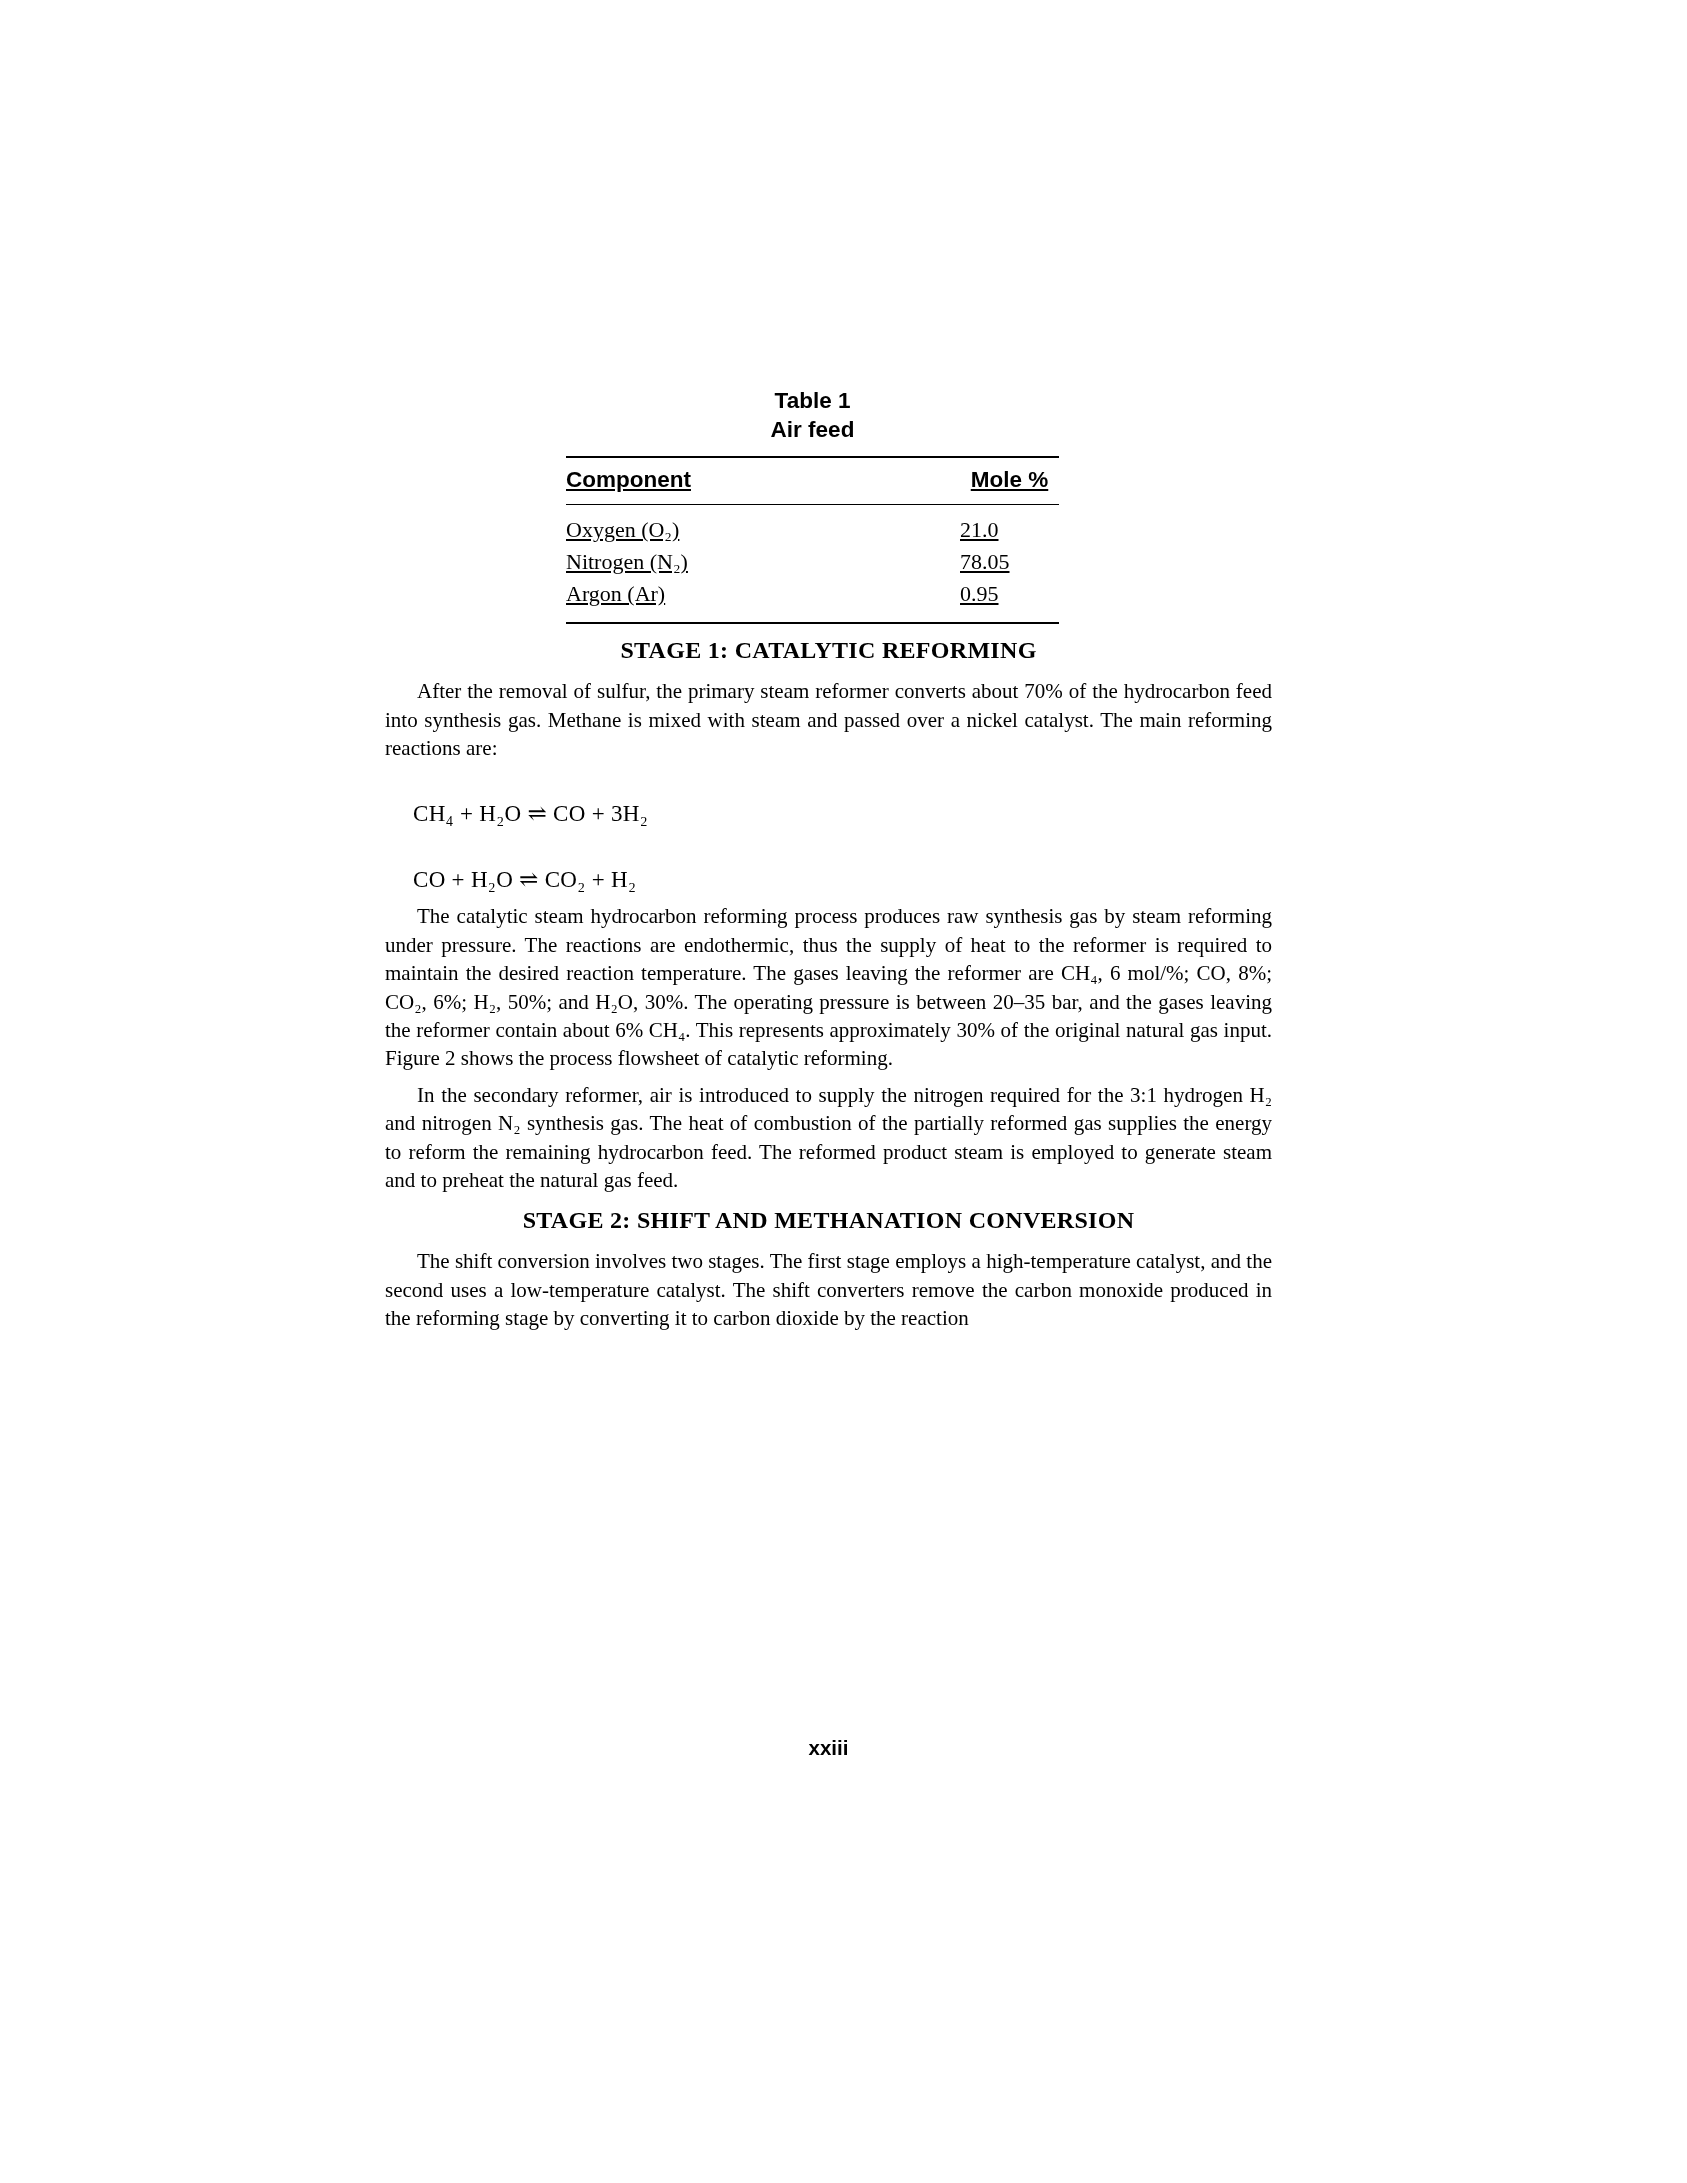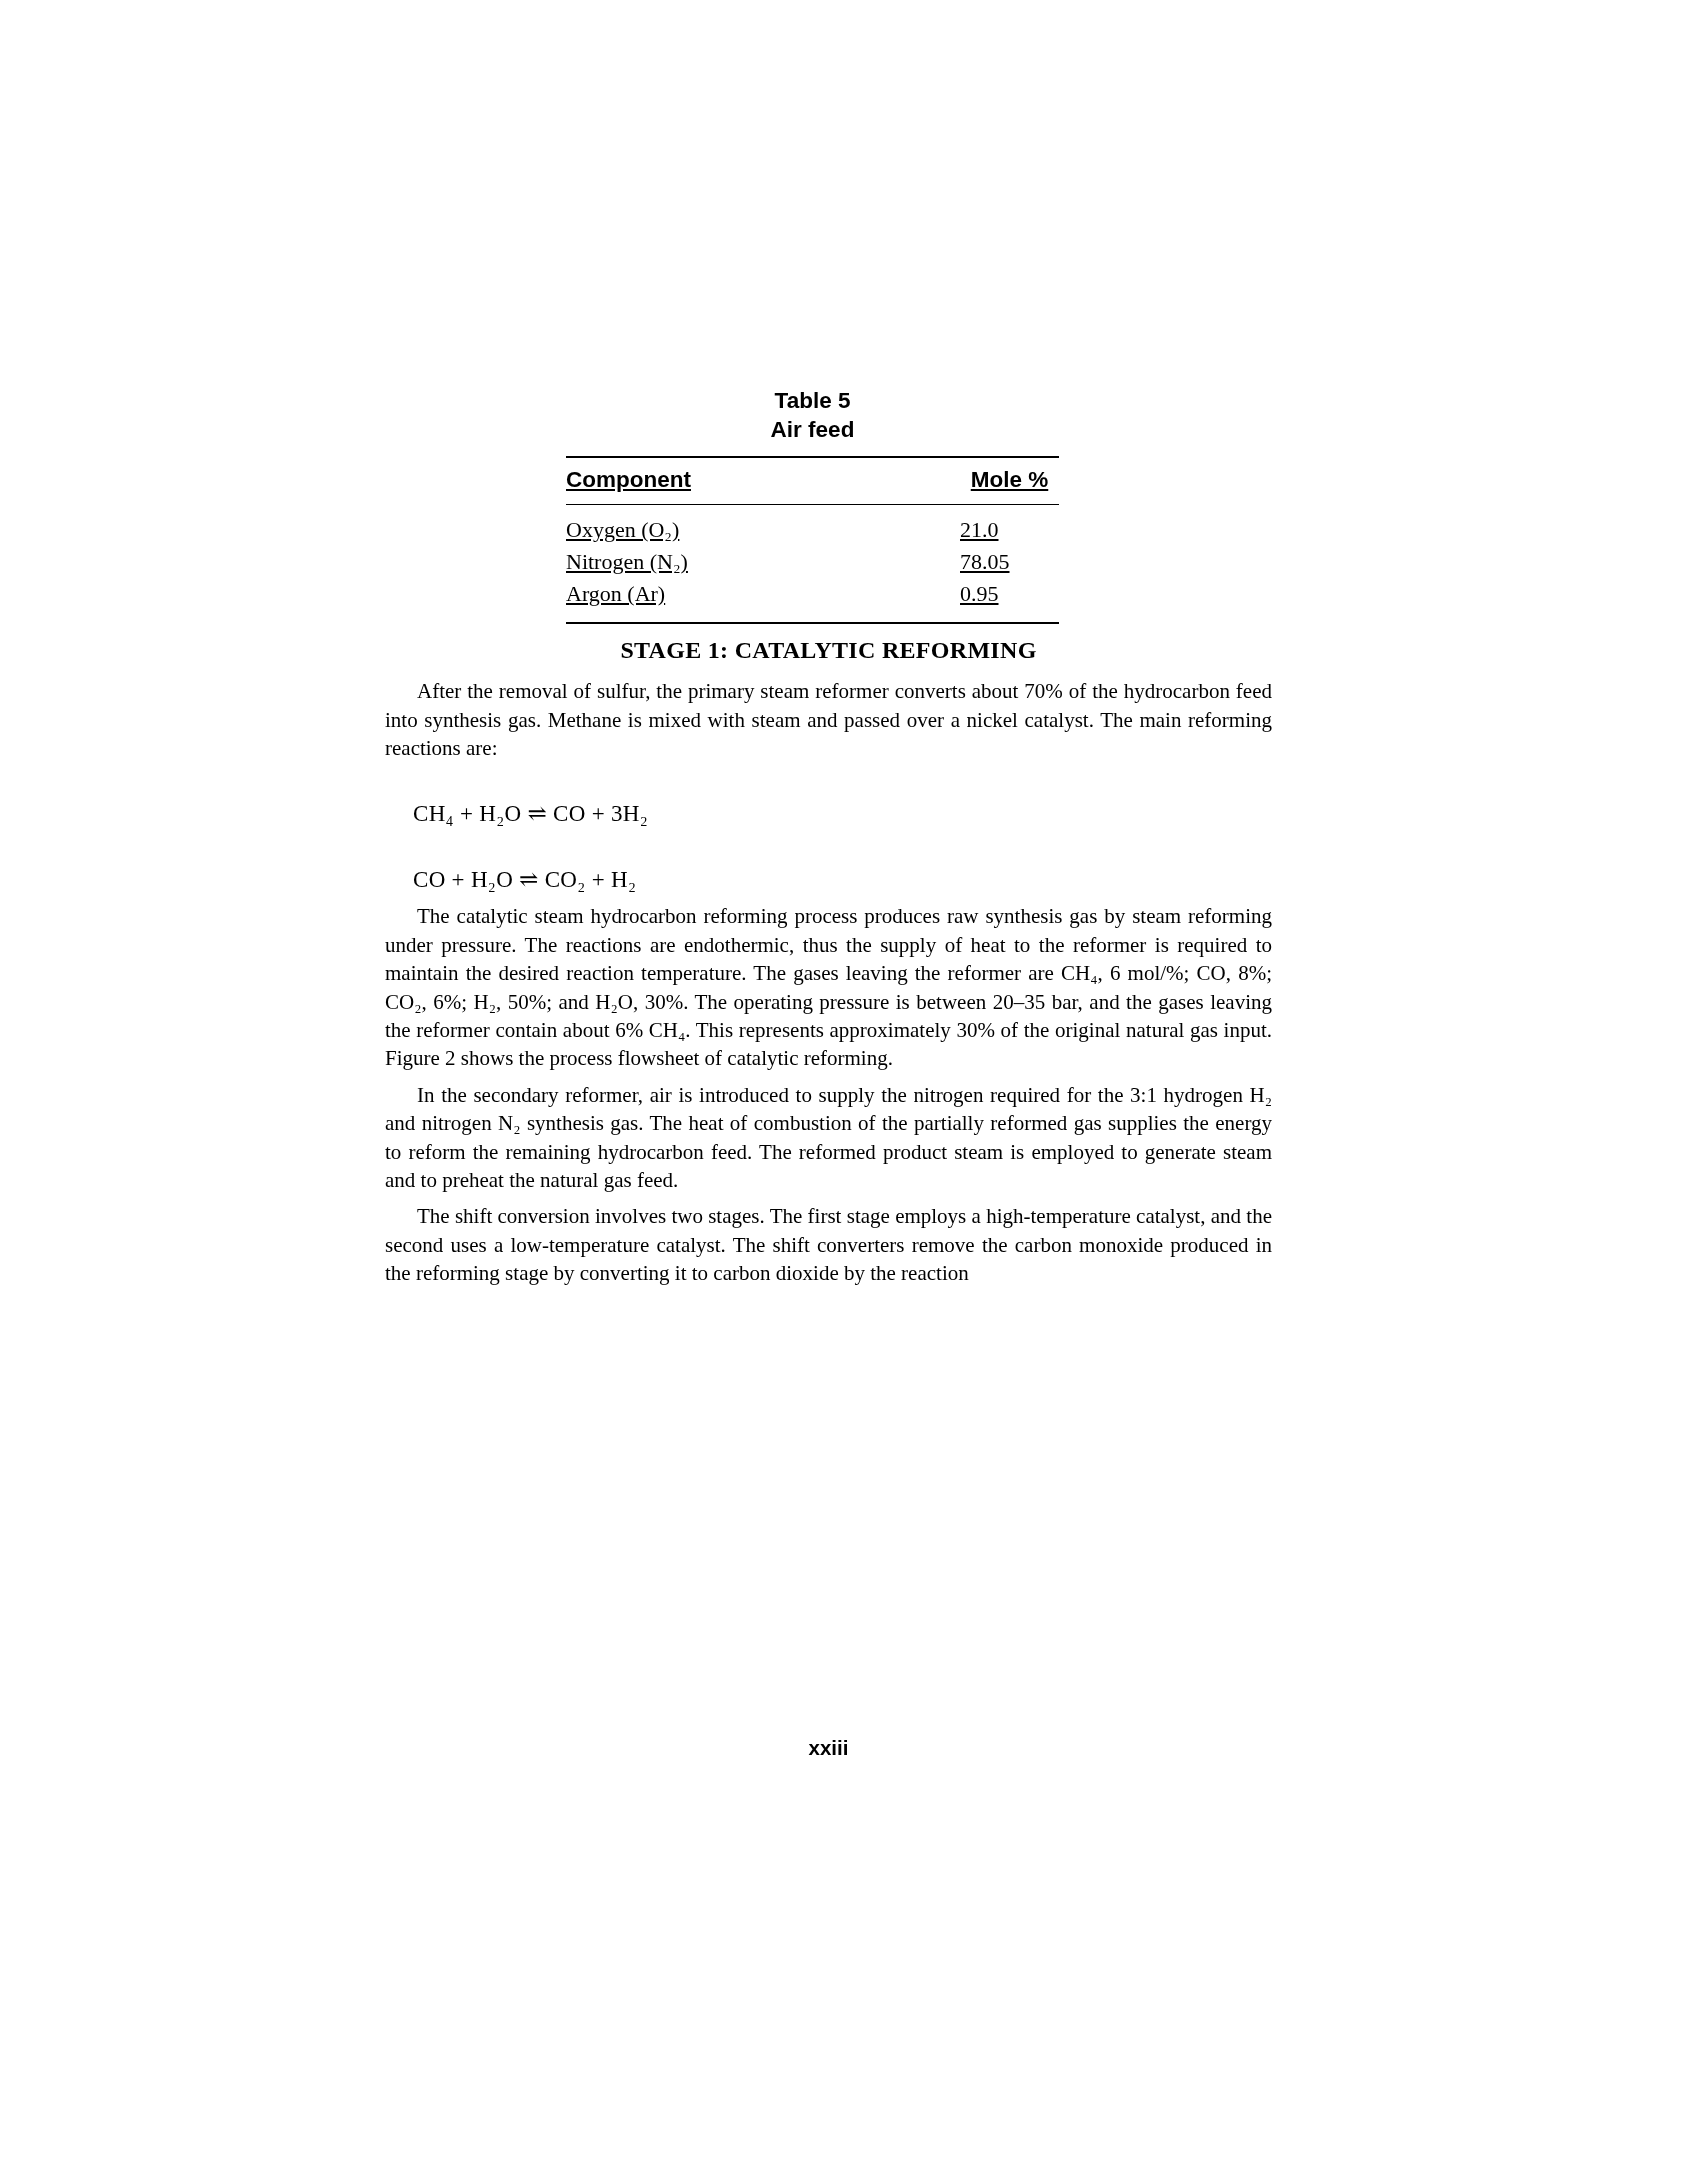--- a/index.html
+++ b/index.html
@@ -102,21 +102,21 @@
     font-size: 20.5px;
   }
 </style>
 </head>
 <body>
 
 <div class="page">
   <div class="content">
 
     <div class="table-block">
-      <div class="table-title">Table 5</div>
+      <div class="table-title">Table 1</div>
       <div class="table-subtitle">Air feed</div>
       <table class="data-table">
         <thead>
           <tr>
             <th class="col-comp">Component</th>
             <th class="col-mole">Mole %</th>
           </tr>
         </thead>
         <tbody>
           <tr>
@@ -138,20 +138,21 @@
     <h2 class="section-heading h-stage1">STAGE 1: CATALYTIC REFORMING</h2>
 
     <p class="body-para p1">After the removal of sulfur, the primary steam reformer converts about 70% of the hydrocarbon feed into synthesis gas. Methane is mixed with steam and passed over a nickel catalyst. The main reforming reactions are:</p>
 
     <div class="equation">CH₄ + H₂O ⇌ CO + 3H₂</div>
     <div class="equation">CO + H₂O ⇌ CO₂ + H₂</div>
 
     <p class="body-para p2">The catalytic steam hydrocarbon reforming process produces raw synthesis gas by steam reforming under pressure. The reactions are endothermic, thus the supply of heat to the reformer is required to maintain the desired reaction temperature. The gases leaving the reformer are CH₄, 6 mol/%; CO, 8%; CO₂, 6%; H₂, 50%; and H₂O, 30%. The operating pressure is between 20–35 bar, and the gases leaving the reformer contain about 6% CH₄. This represents approximately 30% of the original natural gas input. Figure 2 shows the process flowsheet of catalytic reforming.</p>
     <p class="body-para p3">In the secondary reformer, air is introduced to supply the nitrogen required for the 3:1 hydrogen H₂ and nitrogen N₂ synthesis gas. The heat of combustion of the partially reformed gas supplies the energy to reform the remaining hydrocarbon feed. The reformed product steam is employed to generate steam and to preheat the natural gas feed.</p>
 
+    <h2 class="section-heading h-stage2">STAGE 2: SHIFT AND METHANATION CONVERSION</h2>
 
     <p class="body-para p4">The shift conversion involves two stages. The first stage employs a high-temperature catalyst, and the second uses a low-temperature catalyst. The shift converters remove the carbon monoxide produced in the reforming stage by converting it to carbon dioxide by the reaction</p>
 
   </div>
 
   <div class="page-number">xxiii</div>
 </div>
 
 
 </body></html>

